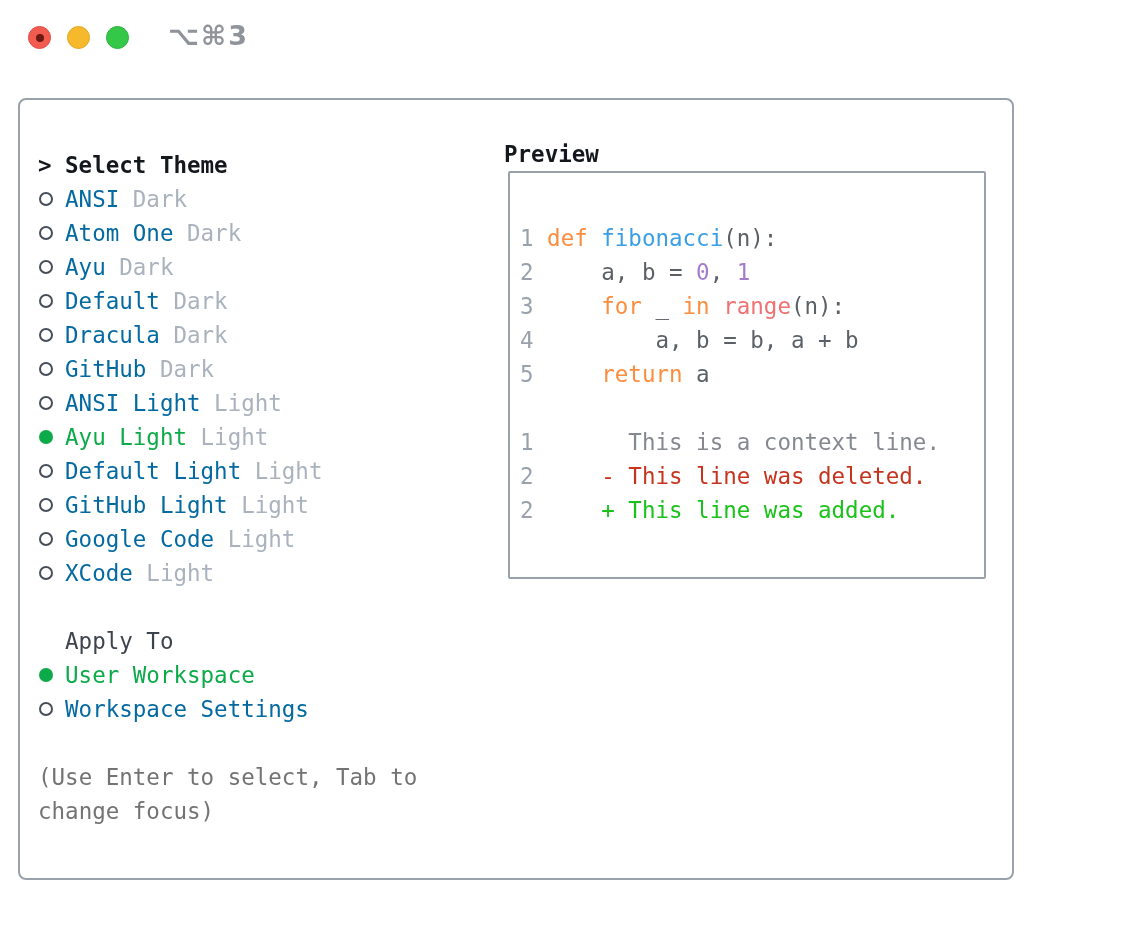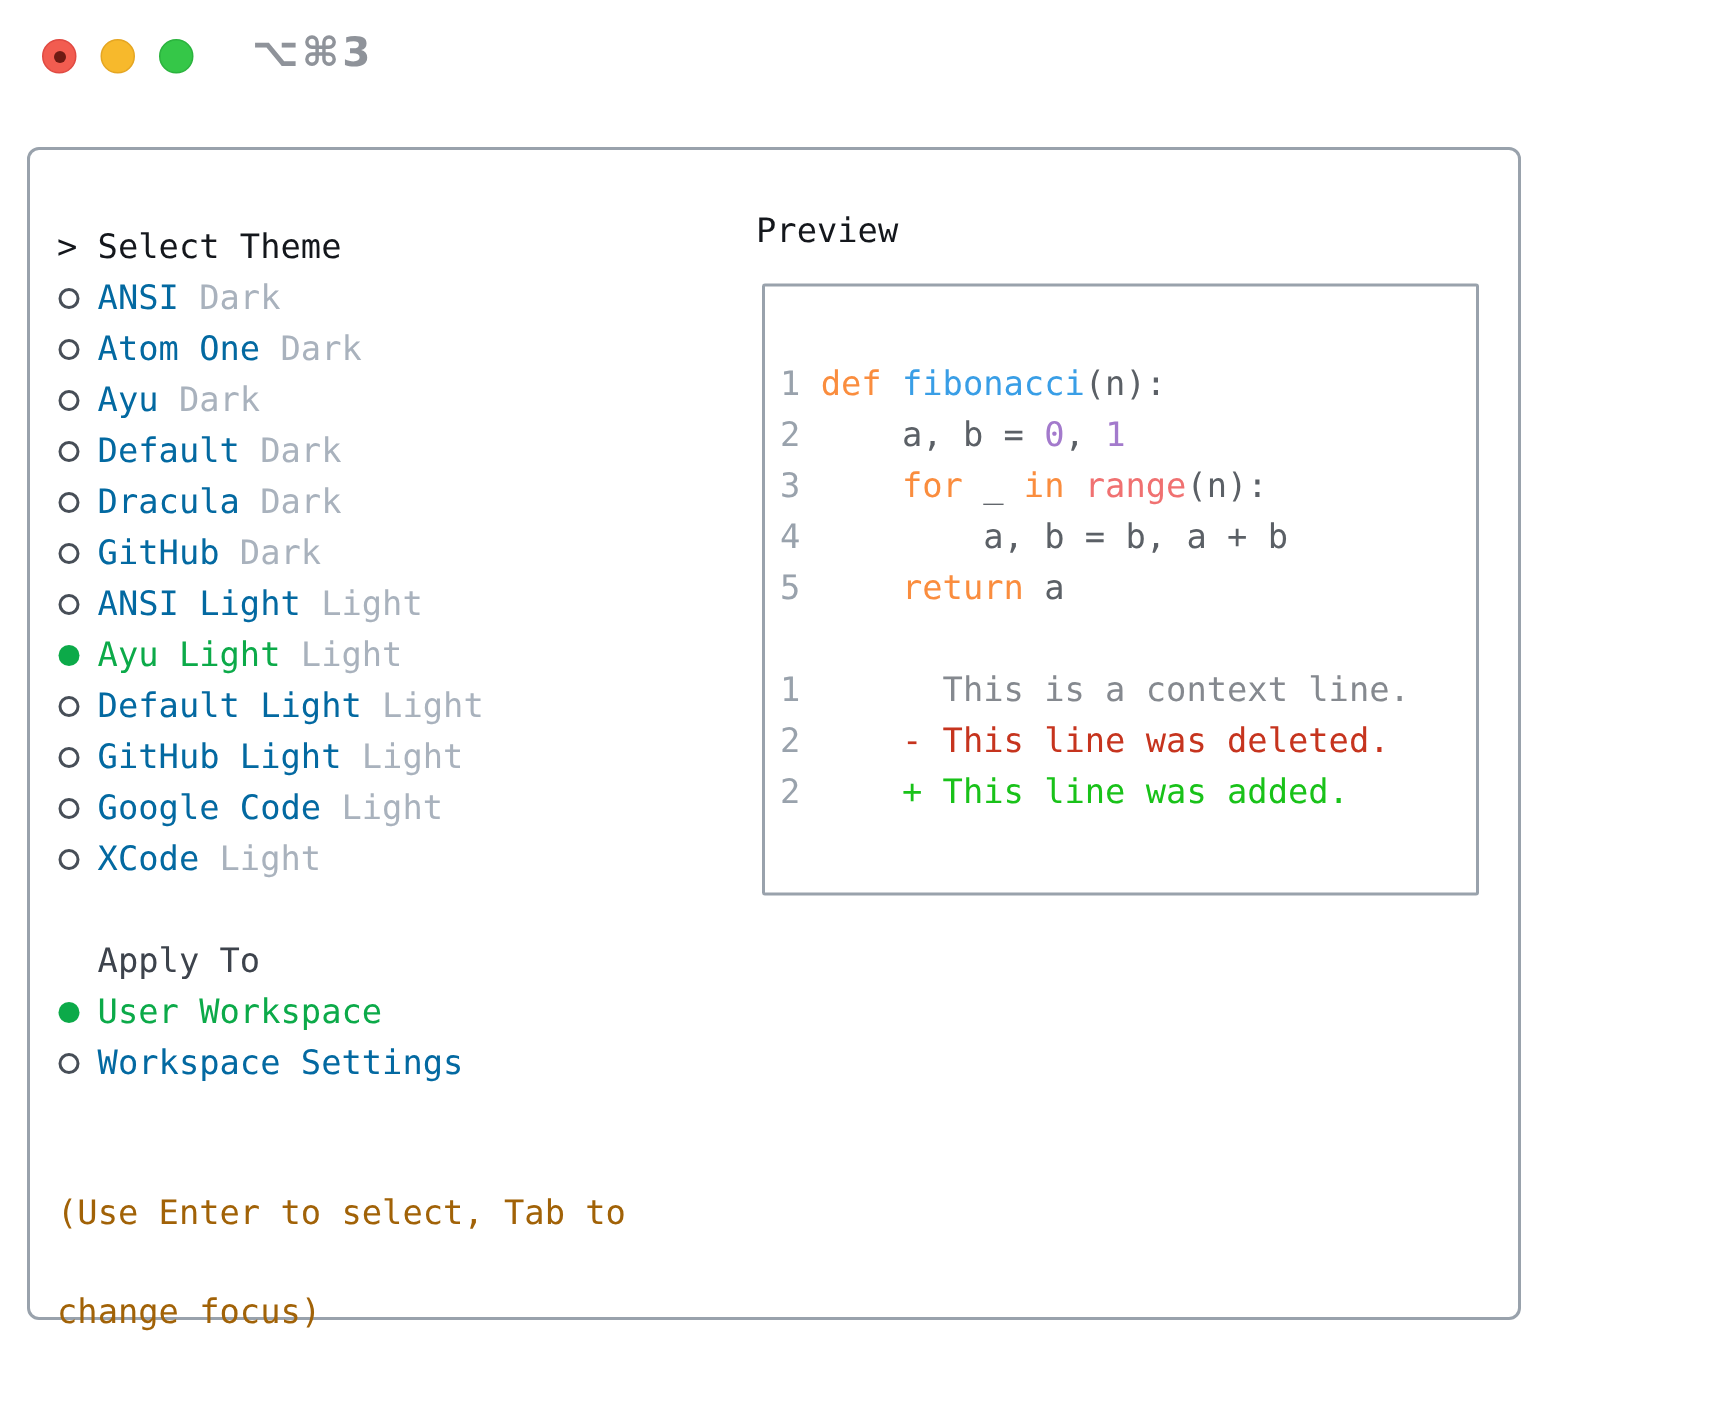--- a/index.html
+++ b/index.html
@@ -17,31 +17,31 @@
   .window-title { position:absolute; left:168px; top:20px; font-family:"DejaVu Sans", sans-serif; font-size:27px; font-weight:bold; color:#8f939a; letter-spacing:2px; }
 
   
   .panel { position:absolute; left:18px; top:98px; width:992px; height:778px; border:2px solid #99a2ac; border-radius:8px; background:#ffffff; }
 
   .row { height:34px; line-height:34px; font-size:22.5px; white-space:pre; color:#3d434c; }
   .cell2 { display:inline-block; width:2ch; height:34px; vertical-align:top; position:relative; }
 
   
   .left-col { position:absolute; left:18px; top:48px; width:450px; }
-  .header-row { font-weight:normal; color:#14171c; }
+  .header-row { font-weight:bold; color:#14171c; }
   .ring { position:absolute; left:1px; top:50%; margin-top:-7px; width:14px; height:14px; box-sizing:border-box; border:2px solid #474e57; border-radius:50%; }
   .ring.filled { border:none; background:#0caa49; }
   .item-label { color:#0369a1; }
   .item-variant { color:#a9b2bd;text-align:right; }
   .selected .item-label { color:#0caa49; }
-  .help-row { color:#a16207;margin-top:32px; }
+  .help-row { color:#737373; }
 
   
   .right-col { position:absolute; left:484px; top:37px; width:500px; }
-  .preview-box { margin-top:18px; margin-left:4px; width:454px; border:2px solid #99a2ac; border-radius:2px; background:#ffffff; padding:48px 10px 50px 10px; }
+  .preview-box { margin-top:0; margin-left:4px; width:454px; border:2px solid #99a2ac; border-radius:2px; background:#ffffff; padding:48px 10px 50px 10px; }
   .ln { color:#99a2ac; }
   .tok-kw { color:#fa8d3e; }
   .tok-fn { color:#399ee6; }
   .tok-nu { color:#a37acc; }
   .tok-bi { color:#f07171; }
   .tok-pl { color:#5b6066; }
   .diff-context { color:#85898f; }
   .diff-deleted { color:#c6341e; }
   .diff-added   { color:#19c219; }
 </style>

